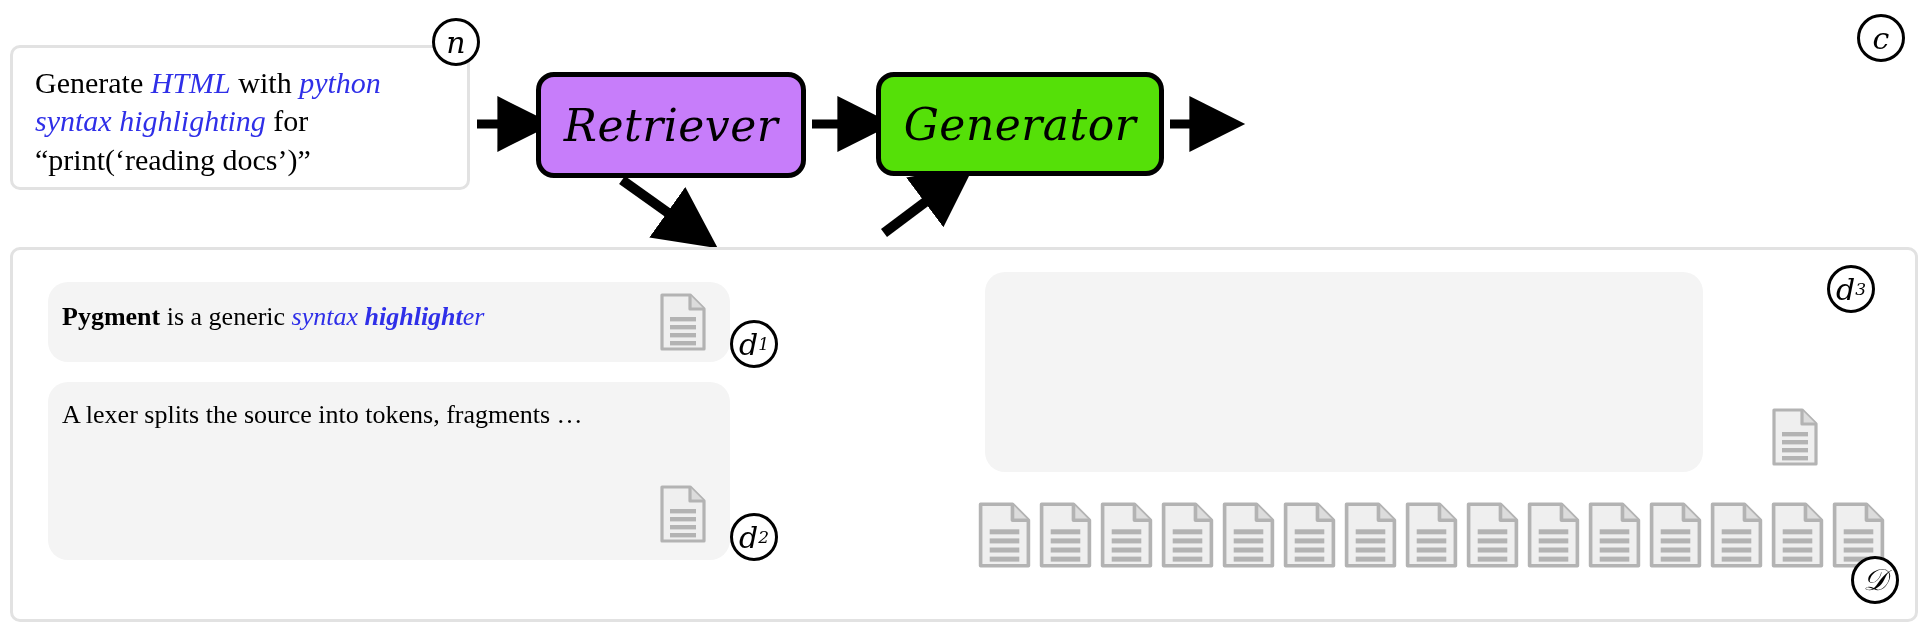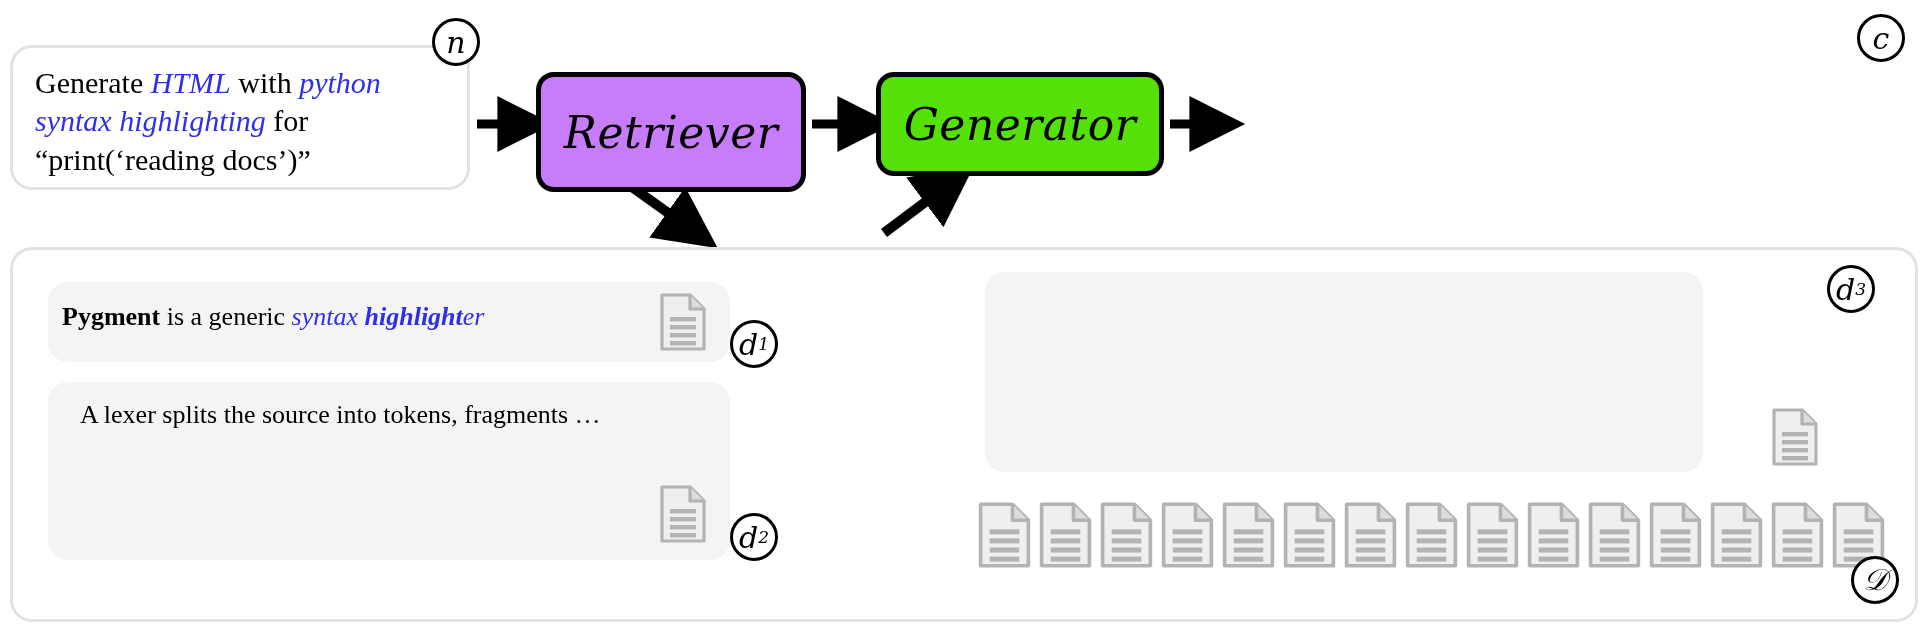--- a/index.html
+++ b/index.html
@@ -7,21 +7,21 @@
     font-family:"Liberation Serif","DejaVu Serif",serif;
     width:1928px;height:634px;position:relative;overflow:hidden;
   }
   .stage{position:absolute;left:0;top:0;width:1928px;height:634px;}
 
   
   .panel{
     position:absolute;
     background:#fff;
     border:3px solid #e2e2e2;
-    border-radius:22px;
+    border-radius:10px;
     box-sizing:border-box;
   }
 
   
   #query-box{left:10px;top:45px;width:460px;height:145px;}
   #query-text{
     position:absolute;left:22px;top:16px;right:16px;
     font-size:30px;line-height:1.28;color:#000;
   }
   .blue-i{color:#2f2fe8;font-style:italic;}
@@ -29,21 +29,21 @@
   
   .procbox{
     position:absolute;border:5px solid #000;border-radius:18px;
     display:flex;align-items:center;justify-content:center;
     box-sizing:border-box;
   }
   .procbox span{
     font-family:"DejaVu Serif","Liberation Serif",serif;
     font-style:italic;font-size:44px;color:#000;letter-spacing:.5px;
   }
-  #retriever-box{left:536px;top:72px;width:270px;height:120px;background:#c77dfa;}
+  #retriever-box{left:536px;top:72px;width:270px;height:106px;background:#c77dfa;}
   #generator-box{left:876px;top:72px;width:288px;height:104px;background:#55e008;}
 
   
   #code-box{left:1226px;top:40px;width:692px;height:152px;}
   #code-text{
     position:absolute;left:22px;top:12px;right:10px;
     font-family:"DejaVu Sans Mono","Liberation Mono",monospace;
     font-size:29px;line-height:1.30;color:#000;white-space:pre;
   }
   #code-text b{font-weight:700;}
@@ -55,21 +55,21 @@
   .docbox{
     position:absolute;background:#f4f4f4;border-radius:20px;
     box-sizing:border-box;
   }
   .doctext{
     position:absolute;font-size:26px;line-height:1.34;color:#000;
   }
   #d1-box{left:48px;top:282px;width:682px;height:80px;}
   #d1-text{left:62px;top:300px;}
   #d2-box{left:48px;top:382px;width:682px;height:178px;}
-  #d2-line1{left:80px;top:398px;}
+  #d2-line1{left:62px;top:398px;}
   #d2-line2{left:62px;top:475px;}
   #d3-box{left:985px;top:272px;width:718px;height:200px;}
   #d3-line1{left:1000px;top:285px;width:660px;}
   #d3-line2{left:1000px;top:390px;width:690px;}
 
   
   .doc-icon{position:absolute;}
   .doc-icon svg{display:block;}
 
   

